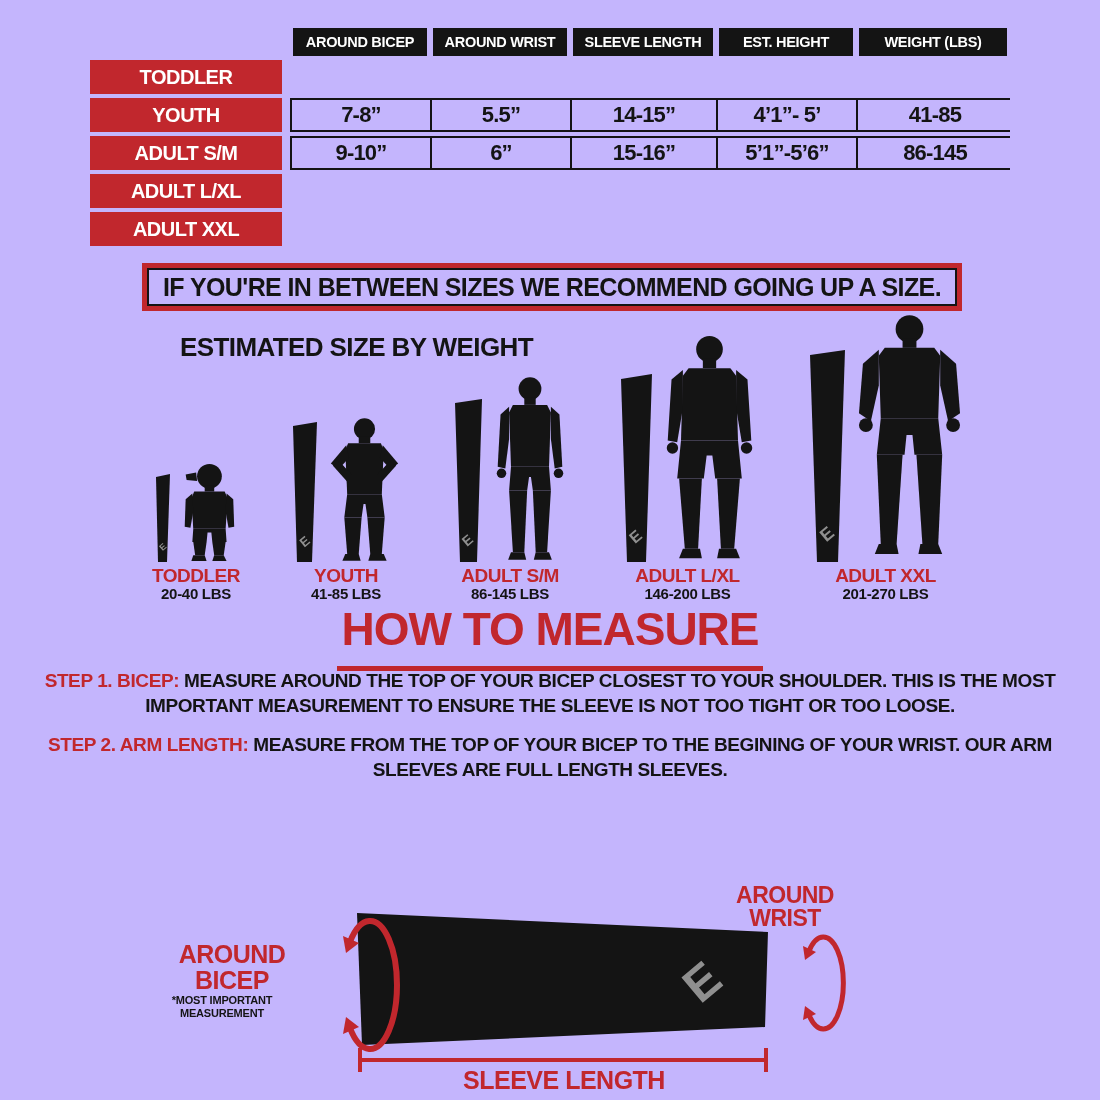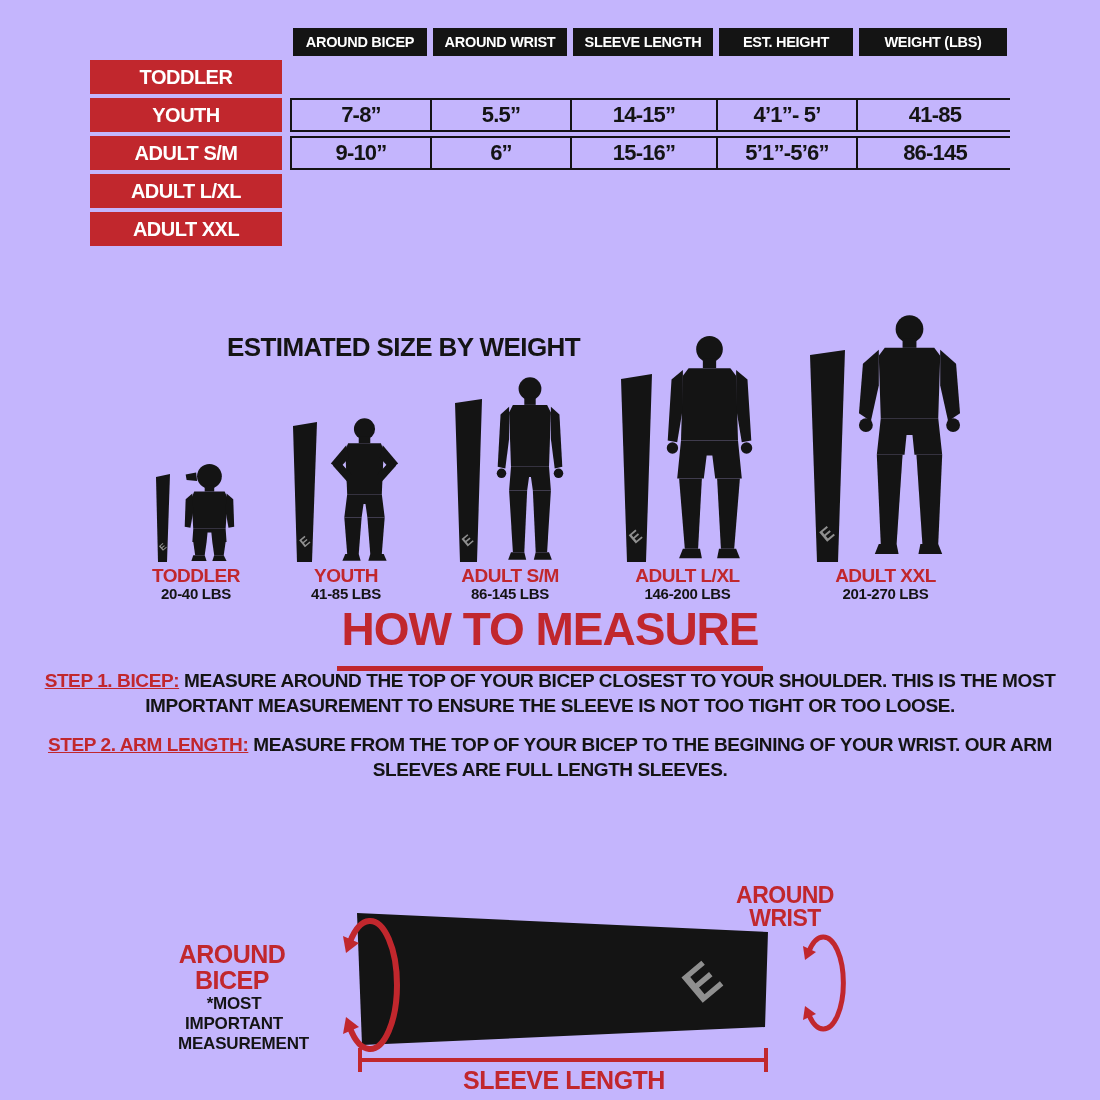--- a/index.html
+++ b/index.html
@@ -28,47 +28,47 @@
           font-weight:bold;font-size:20px;letter-spacing:-0.5px;font-stretch:condensed;}
 
   
   .banner{position:absolute;top:263px;left:142px;width:820px;height:48px;
           border:5px solid var(--red);box-shadow:inset 0 0 0 2px var(--ink);
           display:flex;align-items:center;justify-content:center;
           font-weight:bold;font-size:25px;letter-spacing:-0.6px;color:var(--ink);font-stretch:condensed;}
 
   
   .est-heading{position:absolute;top:332px;left:180px;font-weight:bold;font-size:26px;
-               letter-spacing:-0.6px;font-stretch:condensed;margin-left:47px;}
+               letter-spacing:-0.6px;font-stretch:condensed;}
   .figures{position:absolute;top:308px;left:152px;width:812px;height:294px;
            display:flex;align-items:flex-end;justify-content:space-between;}
   .size-group{display:flex;flex-direction:column;align-items:center;}
   .figure-row{display:flex;align-items:flex-end;gap:7px;}
   .fig-label{text-align:center;margin-top:4px;line-height:1.05;}
   .fig-label .sz{color:var(--red);font-weight:bold;font-size:19px;letter-spacing:-0.5px;display:block;font-stretch:condensed;}
   .fig-label .wt{color:var(--ink);font-weight:bold;font-size:15px;letter-spacing:-0.3px;display:block;font-stretch:condensed;}
   svg{display:block;}
 
   
   .htm-title-wrap{position:absolute;top:602px;left:0;width:1100px;text-align:center;}
   .htm-title{display:inline-block;color:var(--red);font-weight:bold;font-size:46px;letter-spacing:-1px;
              border-bottom:5px solid var(--red);padding:0 4px 10px;font-stretch:condensed;}
   .steps{position:absolute;top:668px;left:30px;width:1040px;text-align:center;}
   .steps p{margin:0 0 13px;font-weight:bold;font-size:19px;line-height:1.33;letter-spacing:-0.4px;
            color:var(--ink);font-stretch:condensed;}
   .steps p.tip{margin-top:6px;}
-  .step-label{color:var(--red);text-decoration:underline;}
+  .step-label{color:var(--red);}
 
   
   .diagram{position:absolute;top:870px;left:0;width:1100px;height:230px;}
   .diagram svg{position:absolute;top:0;left:0;}
   .dg-text{position:absolute;text-align:center;line-height:1.02;font-weight:bold;font-stretch:condensed;}
   .dg-around-wrist{top:14px;left:710px;width:150px;color:var(--red);font-size:23px;letter-spacing:-0.5px;}
   .dg-around-bicep{top:72px;left:168px;width:128px;color:var(--red);font-size:25px;letter-spacing:-0.5px;}
-  .dg-bicep-note{top:124px;left:178px;width:112px;color:var(--ink);font-size:17px;letter-spacing:-0.2px;line-height:1.18;}
+  .dg-bicep-note{top:124px;left:166px;width:112px;color:var(--ink);font-size:11px;letter-spacing:-0.2px;line-height:1.18;}
   .dg-sleeve-length{top:198px;left:362px;width:404px;color:var(--red);font-size:25px;letter-spacing:-0.5px;}
 </style>
 </head>
 <body>
 
 <div class="page">
 
   <div class="size-table">
     <div class="trow hrow">
       <div class="label-slot"></div>
@@ -119,20 +119,21 @@
         </div>
     </div>
 
     <div class="trow drow">
       <div class="label-slot">
           <div class="rlabel">ADULT XXL</div>
         </div>
     </div>
   </div>
 
+  <div class="banner">IF YOU'RE IN BETWEEN SIZES WE RECOMMEND GOING UP A SIZE.</div>
 
   <div class="est-heading">ESTIMATED SIZE BY WEIGHT</div>
 
   <div class="figures">
 
     <div class="size-group">
       <div class="figure-row">
         <svg width="18" height="88" viewBox="0 0 18 88">
           <polygon points="2,3 16,0 13,88 4,88" fill="#141414"></polygon>
           <text x="9" y="76" font-size="9" font-weight="bold" fill="#8f8f8f" text-anchor="middle" transform="rotate(-40 9 73)">E</text>

